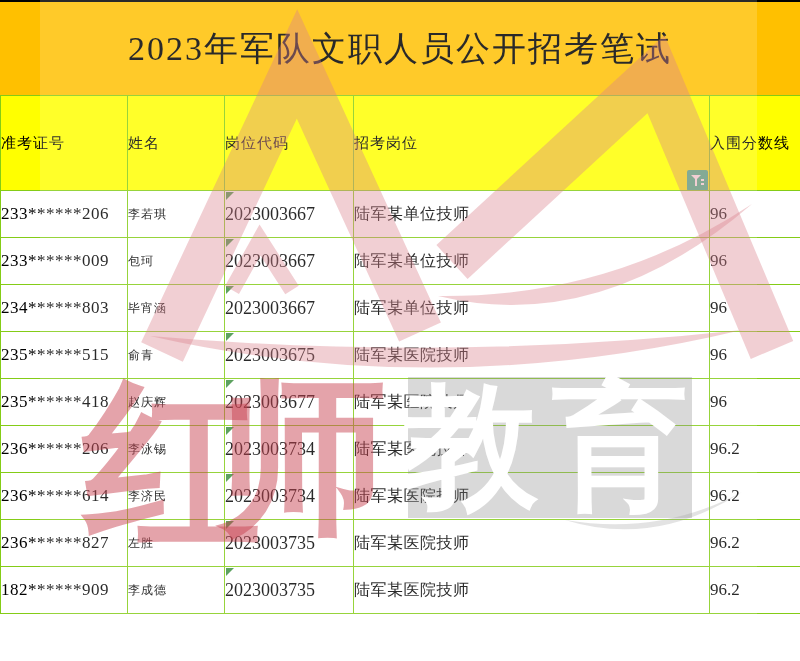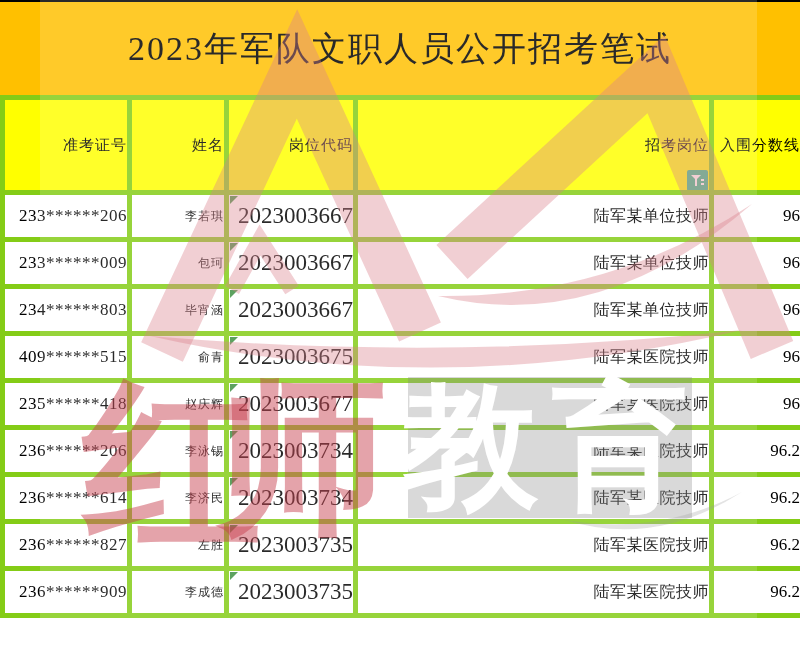--- a/index.html
+++ b/index.html
@@ -20,29 +20,29 @@
   .title-line{
     font-size:34px;line-height:45px;color:#000;letter-spacing:2px;white-space:nowrap;
   }
 
   
   table.grid{
     position:absolute;left:0;top:95px;width:800px;
     border-collapse:collapse;table-layout:fixed;z-index:0;
   }
   table.grid th,table.grid td{
-    border:5px solid #84cc16;padding:0;overflow:hidden;
-    text-align:right;vertical-align:middle;color:#000;background:transparent;
+    border:1px solid #84cc16;padding:0;overflow:hidden;
+    text-align:left;vertical-align:middle;color:#000;background:transparent;
   }
   tr.head-row{height:95px;}
   tr.head-row th{background:#FFFF00;font-size:15px;font-weight:normal;letter-spacing:1px;position:relative;}
   tr.data-row{height:47px;}
   td.c-ticket_no{font-size:17px;letter-spacing:0.5px;}
   td.c-name{font-size:12px;letter-spacing:1px;}
-  td.c-job_code{font-size:23px;position:relative;}
+  td.c-job_code{font-size:18px;position:relative;}
   td.c-job_title{text-align:left;padding-left:5px;font-size:16px;letter-spacing:0.5px;}
   td.c-score{font-size:17px;}
 
   
   .tri{
     position:absolute;left:1px;top:1px;width:0;height:0;
     border-top:8px solid #3F9142;border-right:8px solid transparent;
   }
 
   
@@ -122,21 +122,21 @@
           <td class="c-score">96</td>
         </tr>
         <tr class="data-row">
           <td class="c-ticket_no">234******803</td>
           <td class="c-name">毕宵涵</td>
           <td class="c-job_code">2023003667<span class="tri"></span></td>
           <td class="c-job_title">陆军某单位技师</td>
           <td class="c-score">96</td>
         </tr>
         <tr class="data-row">
-          <td class="c-ticket_no">409******515</td>
+          <td class="c-ticket_no">235******515</td>
           <td class="c-name">俞青</td>
           <td class="c-job_code">2023003675<span class="tri"></span></td>
           <td class="c-job_title">陆军某医院技师</td>
           <td class="c-score">96</td>
         </tr>
         <tr class="data-row">
           <td class="c-ticket_no">235******418</td>
           <td class="c-name">赵庆辉</td>
           <td class="c-job_code">2023003677<span class="tri"></span></td>
           <td class="c-job_title">陆军某医院技师</td>
@@ -157,21 +157,21 @@
           <td class="c-score">96.2</td>
         </tr>
         <tr class="data-row">
           <td class="c-ticket_no">236******827</td>
           <td class="c-name">左胜</td>
           <td class="c-job_code">2023003735<span class="tri"></span></td>
           <td class="c-job_title">陆军某医院技师</td>
           <td class="c-score">96.2</td>
         </tr>
         <tr class="data-row">
-          <td class="c-ticket_no">236******909</td>
+          <td class="c-ticket_no">182******909</td>
           <td class="c-name">李成德</td>
           <td class="c-job_code">2023003735<span class="tri"></span></td>
           <td class="c-job_title">陆军某医院技师</td>
           <td class="c-score">96.2</td>
         </tr>
       </tbody>
   </table>
 
   <div class="veil"></div>
 

